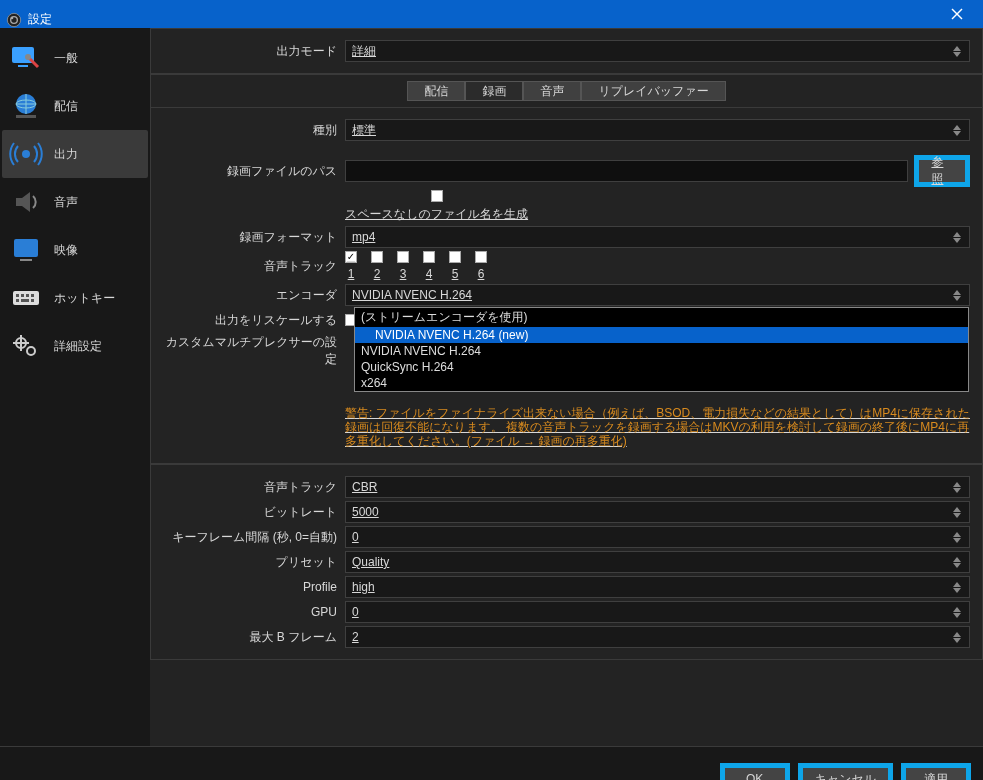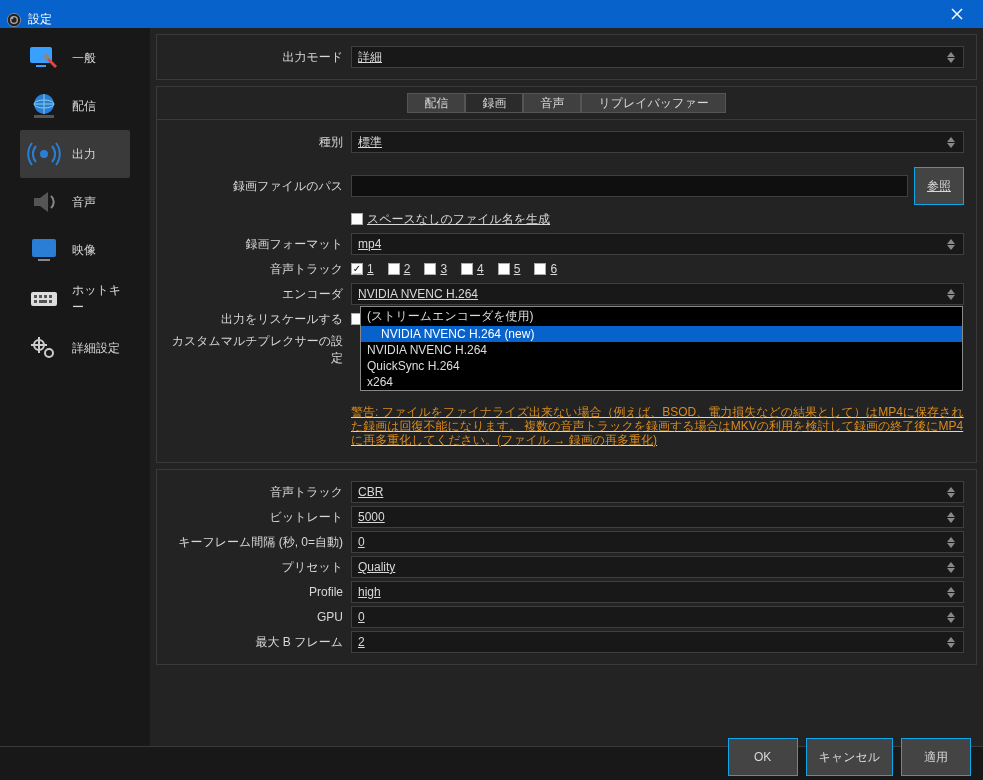--- a/index.html
+++ b/index.html
@@ -3,50 +3,50 @@
 <meta charset="utf-8">
 <style>
 * { box-sizing: border-box; margin: 0; padding: 0; font-family: "Meiryo", "MS PGothic", sans-serif; }
 html, body { width: 983px; height: 780px; background: #1e1e1e; color: #d8d8d8; font-size: 12px; overflow: hidden; }
 .titlebar { height: 28px; background: #0762cb; display: flex; align-items: flex-end; padding: 0 6px; color: #fff; justify-content: space-between; }
 .titlebar-left { display: flex; align-items: center; gap: 6px; }
 .titlebar .icon { width: 16px; height: 16px; }
 .titlebar .close { width: 40px; height: 28px; display: flex; align-items: center; justify-content: center; }
 .titlebar .close svg { width: 12px; height: 12px; }
 .body { display: flex; height: calc(780px - 28px - 34px); }
-.sidebar { width: 150px; background: #181818; padding: 6px 20px; }
+.sidebar { width: 150px; background: #181818; padding: 6px 2px; }
 .side-item { display: flex; align-items: center; gap: 10px; padding: 8px 6px; color: #d8d8d8; border-radius: 2px; }
 .side-item.selected { background: #3a3a3a; }
 .side-item .sicon { width: 36px; height: 32px; display: flex; align-items: center; justify-content: center; }
 .side-item .label { font-size: 12px; }
 .main { flex: 1; background: #232323; padding: 0; overflow: hidden; }
 .main-inner { height: 100%; overflow: auto; }
-.panel { margin: 6px; border: 1px solid #3a3a3a; background: #232323; padding: 8px 12px 8px 8px; }
+.panel { border: 1px solid #3a3a3a; background: #232323; padding: 8px 12px 8px 8px; }
 .row { display: flex; align-items: center; min-height: 22px; margin: 3px 0; gap: 6px; }
 .row .lbl { width: 180px; text-align: right; color: #d8d8d8; font-size: 12px; padding-right: 2px; }
 .row .ctl { flex: 1; display: flex; align-items: center; gap: 6px; text-decoration: underline; }
 .select, .txt, .numbox { background: #181818; border: 1px solid #3f3f3f; color: #d8d8d8; height: 22px; padding: 0 6px; display: flex; align-items: center; width: 100%; position: relative; font-size: 12px; }
 .select .spinner, .numbox .spinner { position: absolute; right: 4px; top: 2px; height: 16px; width: 12px; display: flex; flex-direction: column; justify-content: center; gap:1px; }
 .spinner .tri { width:0; height:0; border-left:4px solid transparent; border-right:4px solid transparent; }
 .spinner .up { border-bottom:5px solid #888; }
 .spinner .down { border-top:5px solid #888; }
-.btn { background: #444; border: 1px solid #0ea5e9; color: #d8d8d8; height: 38px; padding: 0 12px; display: inline-flex; align-items: center; justify-content: center; min-width: 50px; }
+.btn { background: #444; border: 5px solid #0ea5e9; color: #d8d8d8; height: 32px; padding: 0 12px; display: inline-flex; align-items: center; justify-content: center; min-width: 50px; }
 .tabs { display: flex; justify-content: center; gap: 0; padding: 6px 0; border-bottom: 1px solid #3a3a3a; }
 .tab { background: #404040; border: 1px solid #555; padding: 2px 16px; height: 20px; display: flex; align-items: center; font-size: 12px; }
 .tab.selected { background: #2b2b2b; }
 .tab-row { display:flex; gap:0; }
 .chk { width: 12px; height: 12px; border: 1px solid #aaa; background: #fff; display:inline-flex; align-items:center; justify-content:center; }
 .chk.checked::after { content: "✓"; color:#000; font-size: 10px; line-height:10px; }
-.chk-label { display:flex; align-items:center; gap:4px; font-size:12px; }
+.chk-label { display:flex; align-items:center; gap:4px; font-size:12px;flex-direction:column; }
 .track-group { display:flex; gap: 14px; }
 .dropdown-pop { position:absolute; left:8px; right:0; top:22px; background:#000; border:1px solid #888; z-index:10; }
 .dropdown-pop .opt { padding: 1px 6px; font-size:12px; color:#ddd; }
 .dropdown-pop .opt.sel { background:#0762cb; color:#fff;padding-left:20px; }
 .warn { color: #d98b1e; font-size: 12px; line-height: 14px; padding: 2px 0 4px 0; }
-.footer { height: 34px; background: #181818; display:flex; justify-content:flex-end; align-items:flex-end; gap:8px; padding: 4px 12px; border-top:1px solid #3a3a3a; }
+.footer { height: 34px; background: #181818; display:flex; justify-content:flex-end; align-items:flex-start; gap:8px; padding: 16px 12px; border-top:1px solid #3a3a3a; }
 .footer .btn { min-width: 70px; }
 </style>
 </head>
 <body>
 
 <div class="titlebar">
   <div class="titlebar-left">
     <span class="icon">
       <svg viewBox="0 0 24 24">
           <circle cx="12" cy="12" r="10" fill="#222" stroke="#aaa" stroke-width="1"></circle>

